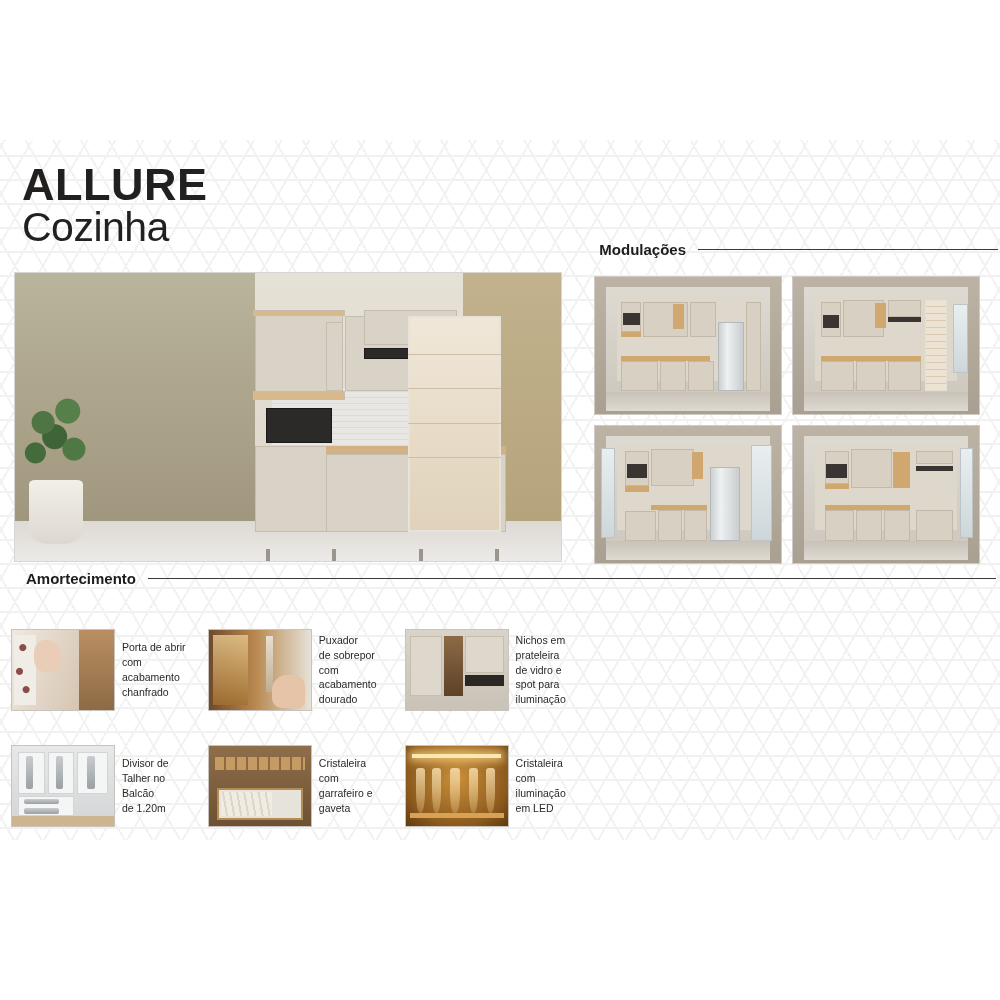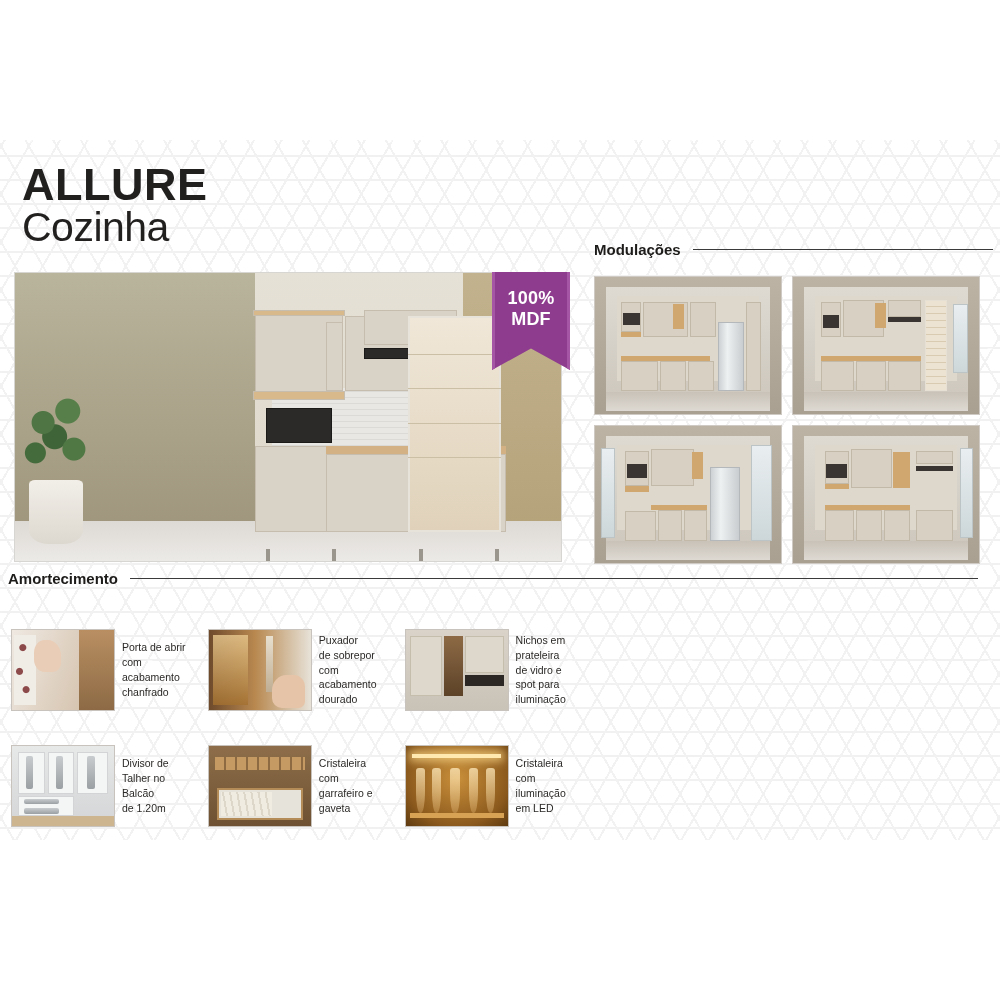--- a/index.html
+++ b/index.html
@@ -101,21 +101,21 @@
     border-right: 3px solid #a557a5;
     clip-path: polygon(0 0, 100% 0, 100% 100%, 50% 78%, 0 100%);
     display: flex; flex-direction: column;
     align-items: center; justify-content: flex-start;
     padding-top: 16px;
     color: #ffffff;
   }
   #mdf-badge span { font-size: 18px; font-weight: 700; line-height: 1.18; letter-spacing: .2px; }
 
   
-  .sec-head { position: absolute; display: flex; align-items: center; }
+  .sec-head { position: absolute; display: flex; align-items: center; justify-content: flex-end; }
   .sec-head .txt { font-size: 15px; font-weight: 700; color: #1e1c1b; white-space: nowrap; }
   .sec-head .rule { height: 1px; background: #3a3a3a; margin-left: 12px; }
 
   #head-mod  { left: 594px; top: 241px; width: 404px; }
   #head-mod .rule { width: 300px; }
   #head-dif  { left: 8px;  top: 570px; width: 988px; }
   #head-dif .rule { width: 848px; }
 
   
   #mods { position: absolute; left: 594px; top: 276px; width: 392px; height: 288px; }
@@ -282,24 +282,20 @@
     <div class="shelfline" style="left:72%;top:28%;width:17%"></div>
     <div class="shelfline" style="left:72%;top:40%;width:17%"></div>
     <div class="shelfline" style="left:72%;top:52%;width:17%"></div>
     <div class="shelfline" style="left:72%;top:64%;width:17%"></div>
     <div class="leg" style="left:46%"></div>
       <div class="leg" style="left:58%"></div>
     <div class="leg" style="left:74%"></div>
       <div class="leg" style="left:88%"></div>
   </div>
 
-  <div id="mdf-badge">
-    <span>100%</span>
-    <span>MDF</span>
-  </div>
 
   <div class="sec-head" id="head-mod">
     <span class="txt">Modulações</span>
     <span class="rule"></span>
   </div>
 
   <div id="mods">
     <div class="mod">
       <div class="m-wall"></div>
         <div class="m-room"></div>

